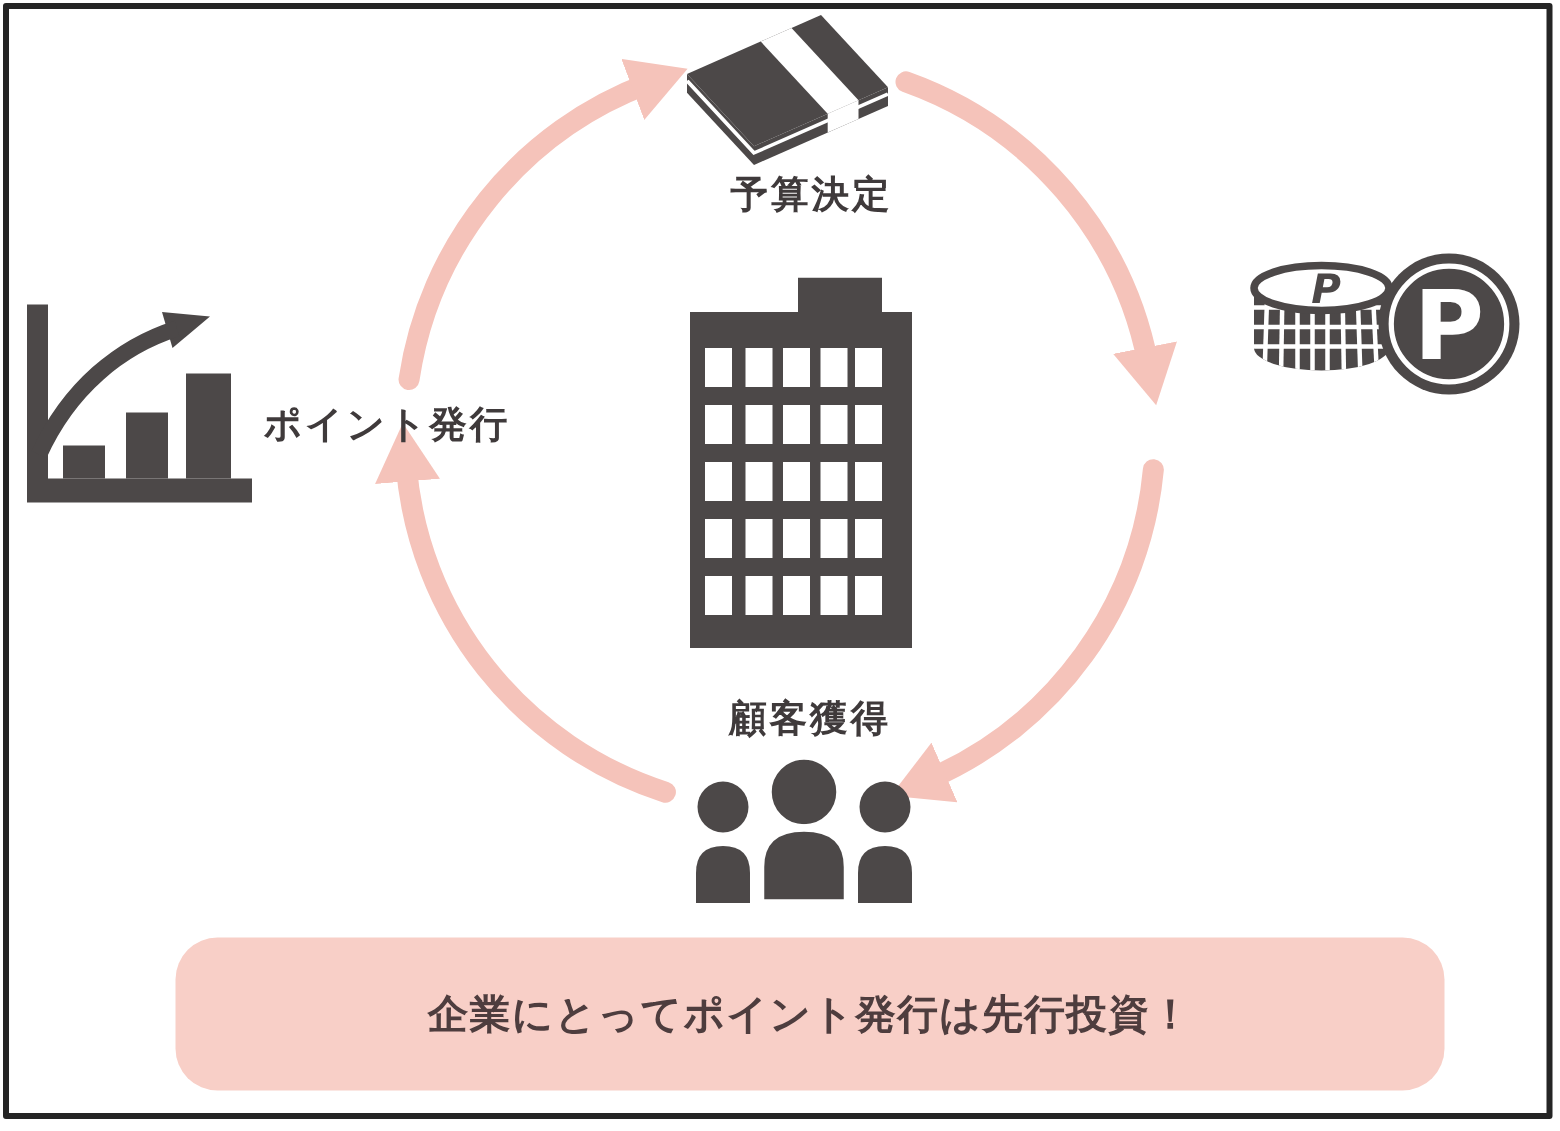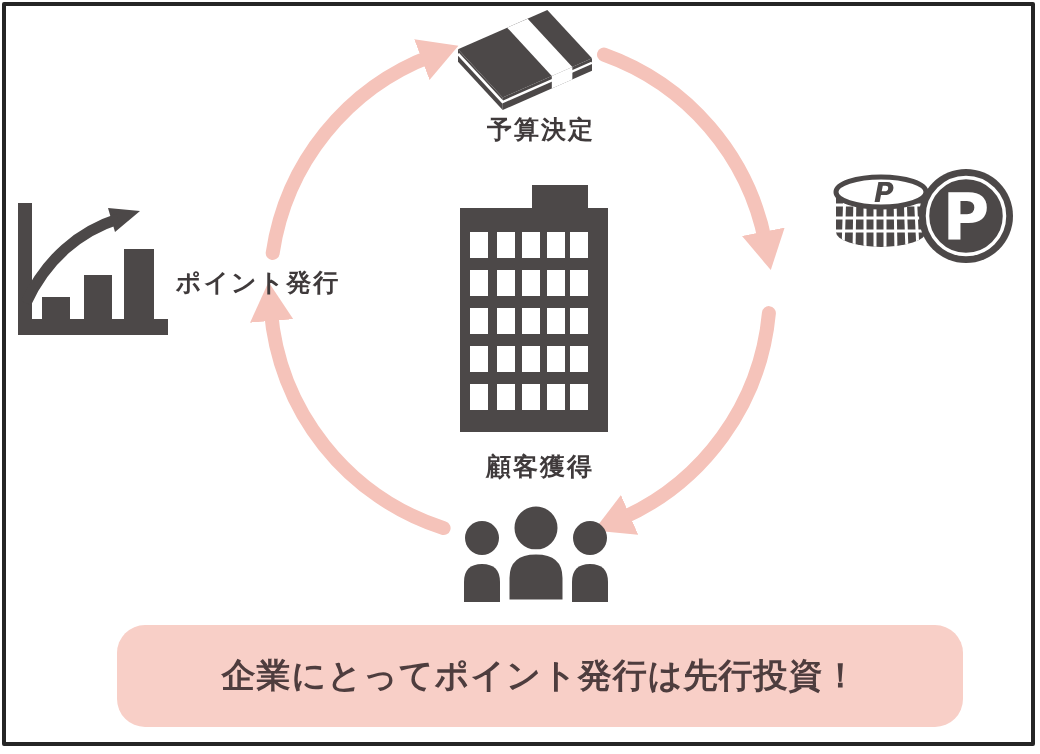--- a/index.html
+++ b/index.html
@@ -18,29 +18,29 @@
   .arrows{position:absolute;left:0;top:0;width:1040px;height:754px;}
   .icon{position:absolute;}
   .step-label{
     position:absolute;
     transform:translateX(-50%);
     font-size:25px;font-weight:bold;color:#3f3a3b;
     letter-spacing:2px;white-space:nowrap;
   }
   .label-budget{left:541px;top:113px;font-family:Liberation Serif, serif;}
   .label-points{left:782px;top:266px;}
-  .label-customers{left:540px;top:450px;font-family:Liberation Mono, monospace;}
+  .label-customers{left:540px;top:462px;font-family:Liberation Mono, monospace;}
   .label-sales{left:258px;top:266px;}
   .banner{
     position:absolute;left:117px;top:625px;width:846px;height:102px;
     background:#f8cfc7;border-radius:28px;
     display:flex;align-items:center;justify-content:center;
   }
   .banner-text{
-    font-size:34px;font-weight:bold;color:#4e3d3e;letter-spacing:1px;
+    font-size:27px;font-weight:bold;color:#4e3d3e;letter-spacing:1px;
     white-space:nowrap;
   }
 </style>
 </head>
 <body>
 
 <div class="canvas">
 
   <svg class="arrows" viewBox="0 0 1040 754" aria-hidden="true">
     <defs>

